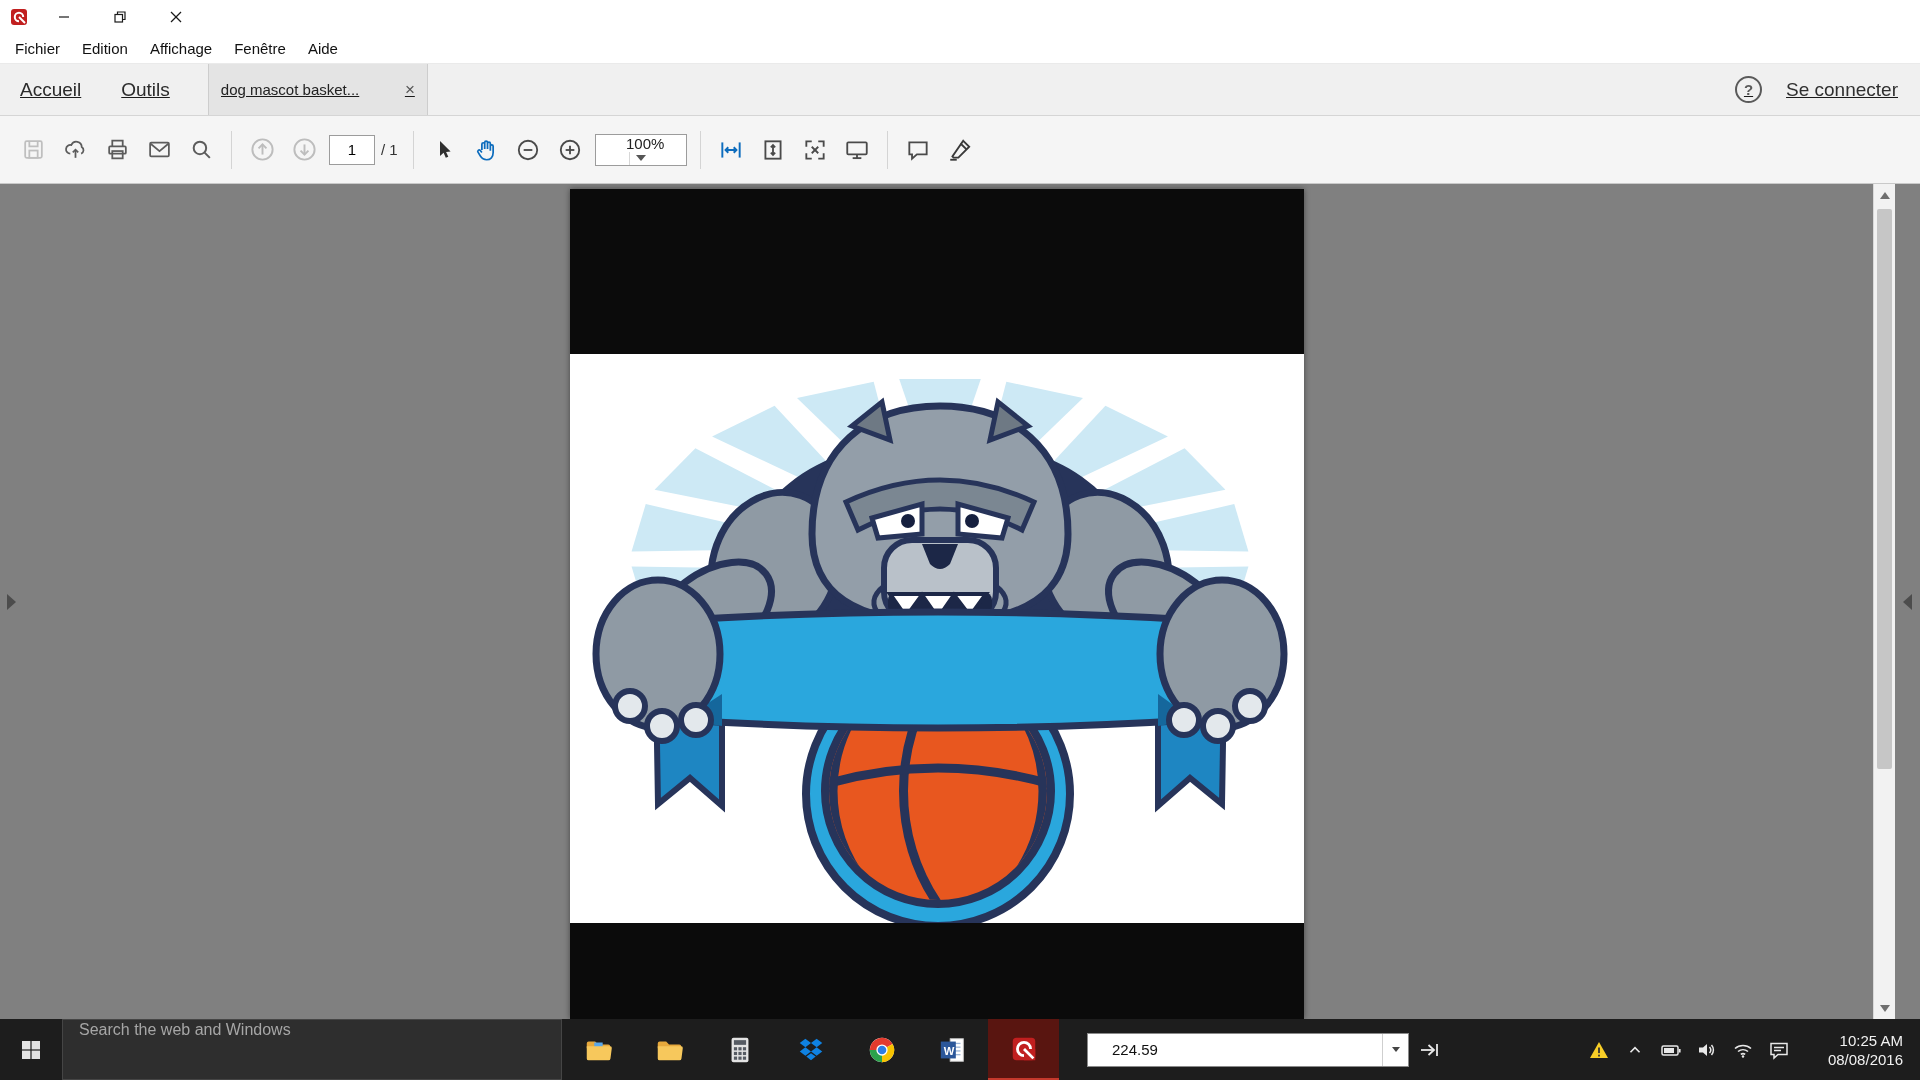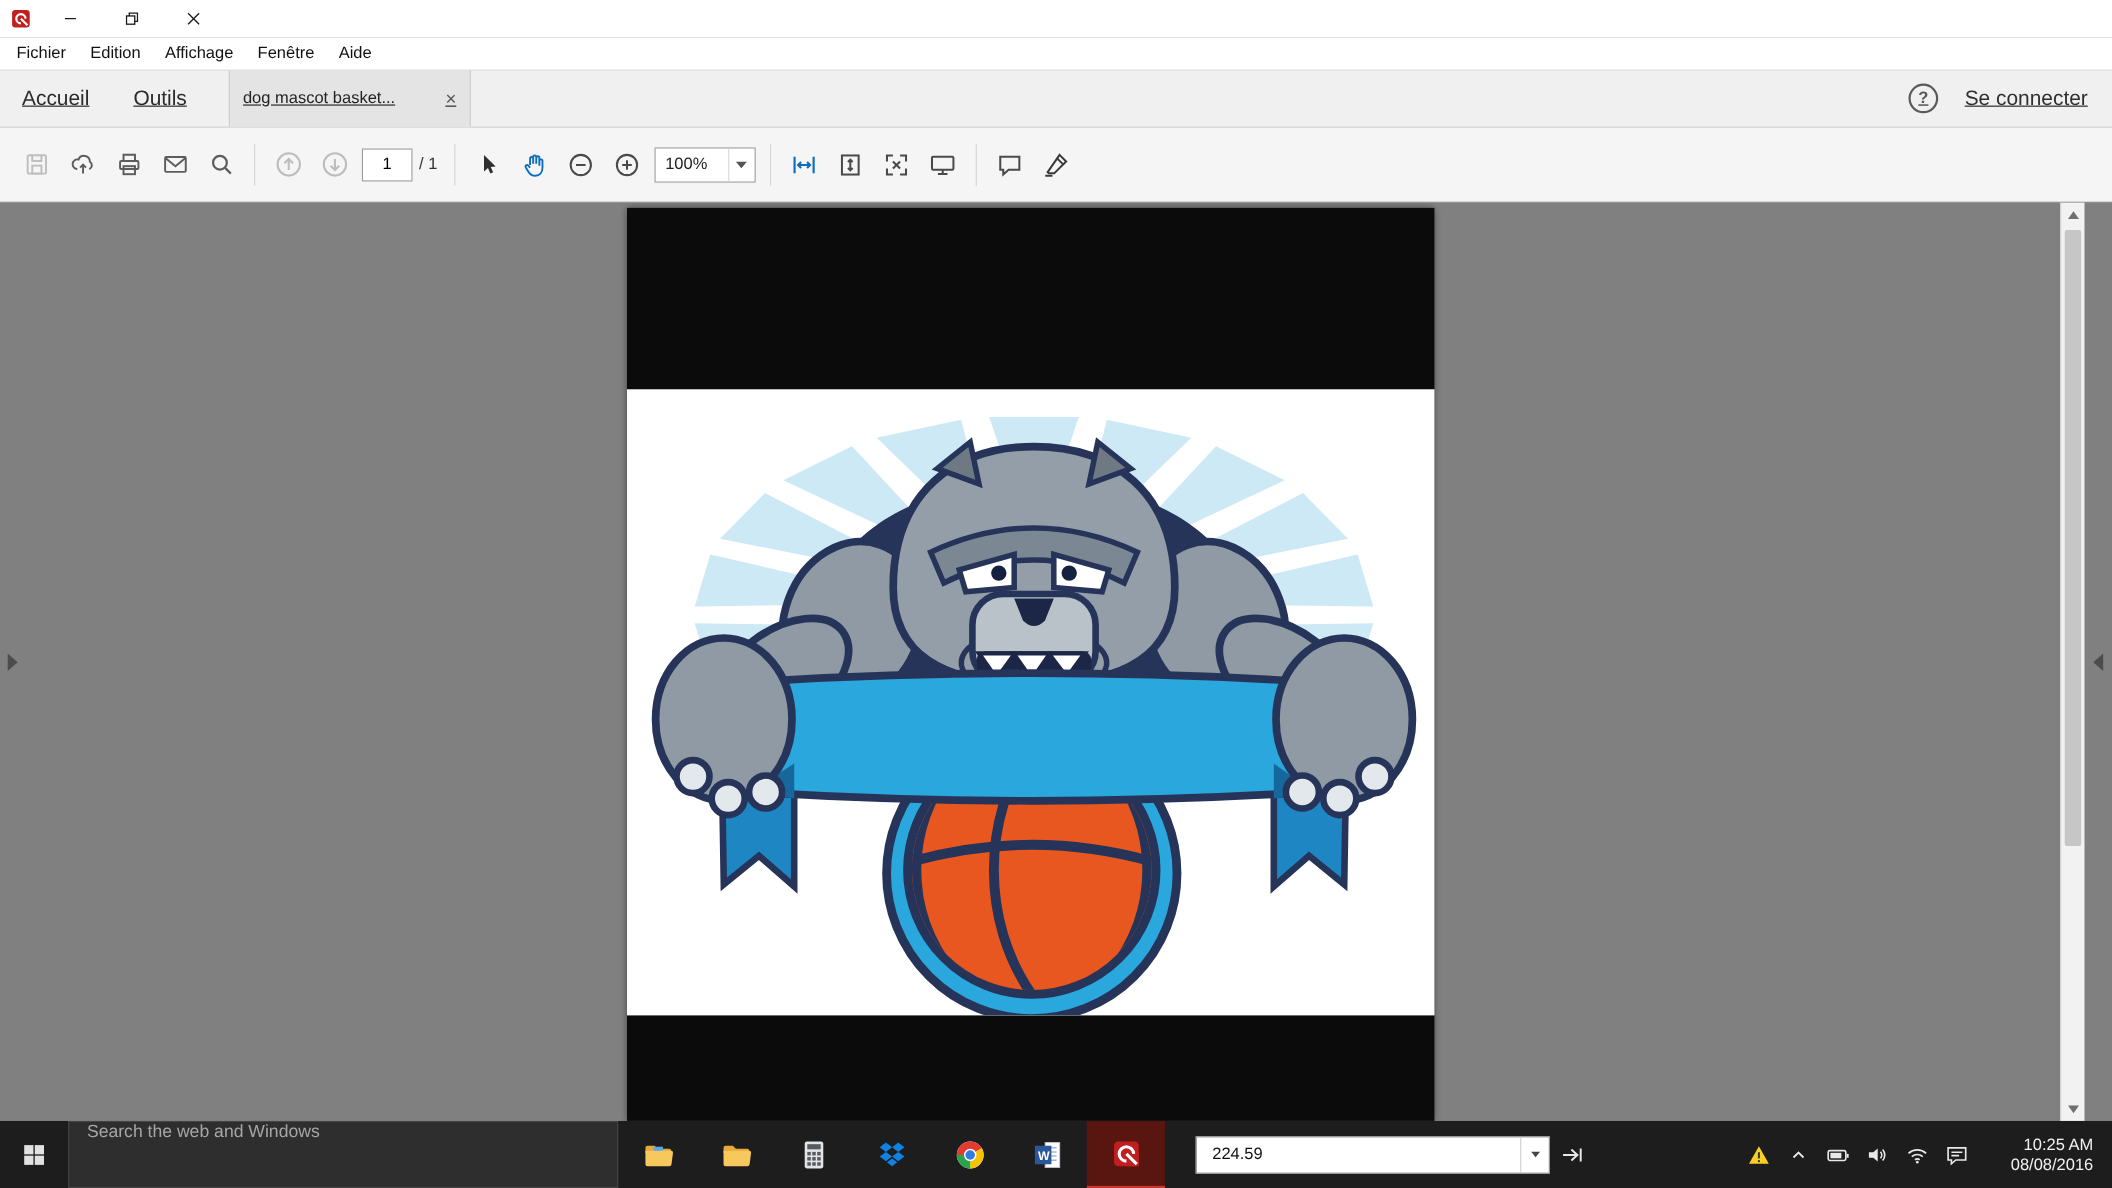--- a/index.html
+++ b/index.html
@@ -33,21 +33,21 @@
   .helpcircle { width:27px; height:27px; border:2px solid #5a5a5a; border-radius:50%; color:#5a5a5a;
                 display:flex; align-items:center; justify-content:center; font-size:15px; font-weight:bold; }
   .signin { font-size:19px; color:#303030; }
 
   
   .toolbar { height:68px; background:#f5f5f5; border-bottom:1px solid #c9c9c9; display:flex; align-items:center; padding-left:12px; flex:0 0 auto; }
   .tbtn { width:42px; height:42px; display:flex; align-items:center; justify-content:center; border-radius:3px; }
   .tsep { width:1px; height:38px; background:#d4d4d4; margin:0 9px; flex:0 0 auto; }
   .page-input { width:46px; height:30px; border:1px solid #9c9c9c; background:#fff; text-align:center; font-size:15px; margin:0 4px; font-family:inherit; }
   .page-total { font-size:15px; color:#333; margin:0 6px 0 2px; }
-  .zoombox { width:92px; height:32px; background:#fff; border:1px solid #9c9c9c; display:flex; align-items:center; margin:0 4px; }
+  .zoombox { width:92px; height:32px; background:#fff; border:1px solid #9c9c9c; display:flex; align-items:center; margin:0 4px;flex-direction:column; }
   .zoombox .zval { flex:1; font-size:15px; padding-left:9px; color:#222; }
   .zoombox .zdrop { width:24px; height:100%; display:flex; align-items:center; justify-content:center; border-left:1px solid #d7d7d7; }
   .caret-down { width:0; height:0; border-left:5px solid transparent; border-right:5px solid transparent; border-top:6px solid #555; }
 
   
   .docarea { flex:1 1 auto; display:flex; position:relative; background:#808080; overflow:hidden; }
   .docmain { flex:1; display:flex; justify-content:center; padding-top:5px; overflow:hidden; }
   .page { width:734px; display:flex; flex-direction:column; box-shadow:0 0 6px rgba(0,0,0,.45); }
   .black-band-top { height:165px; background:#0b0b0b; flex:0 0 auto; }
   .white-band { height:569px; background:#ffffff; flex:0 0 auto; position:relative; overflow:hidden; }
@@ -65,21 +65,21 @@
 
   
   .taskbar { height:61px; background:#1d1d1d; display:flex; align-items:stretch; flex:0 0 auto; }
   .startbtn { width:62px; display:flex; align-items:center; justify-content:center; }
   .searchbox { width:500px; background:#2e2e2e; border:1px solid #454545; display:flex; align-items:flex-start; }
   .searchbox input { width:100%; background:transparent; border:none; outline:none; color:#cfcfcf; font-size:16px; padding-left:16px; font-family:inherit; }
   .searchbox input::placeholder { color:#a6a6a6; }
   .appcell { width:71px; display:flex; align-items:center; justify-content:center; }
   .appcell.active { background:#591510; border-bottom:2px solid #c5392c; }
   .tb-combo { align-self:center; margin-left:28px; width:322px; height:34px; background:#fff; border:1px solid #8a8a8a; display:flex; align-items:center; }
-  .tb-combo input { flex:1; border:none; outline:none; font-size:15px; padding-left:14px; color:#111; font-family:inherit; background:transparent; }
+  .tb-combo input { flex:1; border:none; outline:none; font-size:15px; padding-left:24px; color:#111; font-family:inherit; background:transparent; }
   .tb-combo .cdrop { width:26px; height:100%; display:flex; align-items:center; justify-content:center; border-left:1px solid #cfcfcf; }
   .tb-combo .caret-down { border-top-color:#444; border-left-width:4px; border-right-width:4px; border-top-width:5px; }
   .gobtn { width:40px; display:flex; align-items:center; justify-content:center; }
   .tray { margin-left:auto; display:flex; align-items:center; }
   .traycell { width:36px; display:flex; align-items:center; justify-content:center; }
   .clock { width:116px; display:flex; flex-direction:column; justify-content:center; align-items:flex-end; padding-right:10px; color:#f1f1f1; font-size:15px; line-height:19px; }
   .showdesk { width:7px; border-left:1px solid #3a3a3a; }
 </style>
 </head>
 <body>

